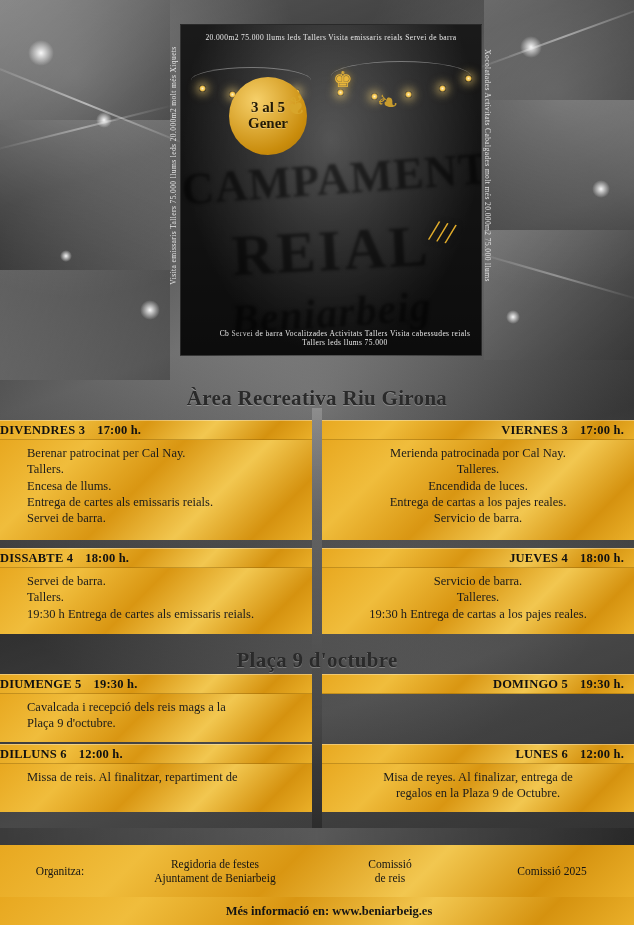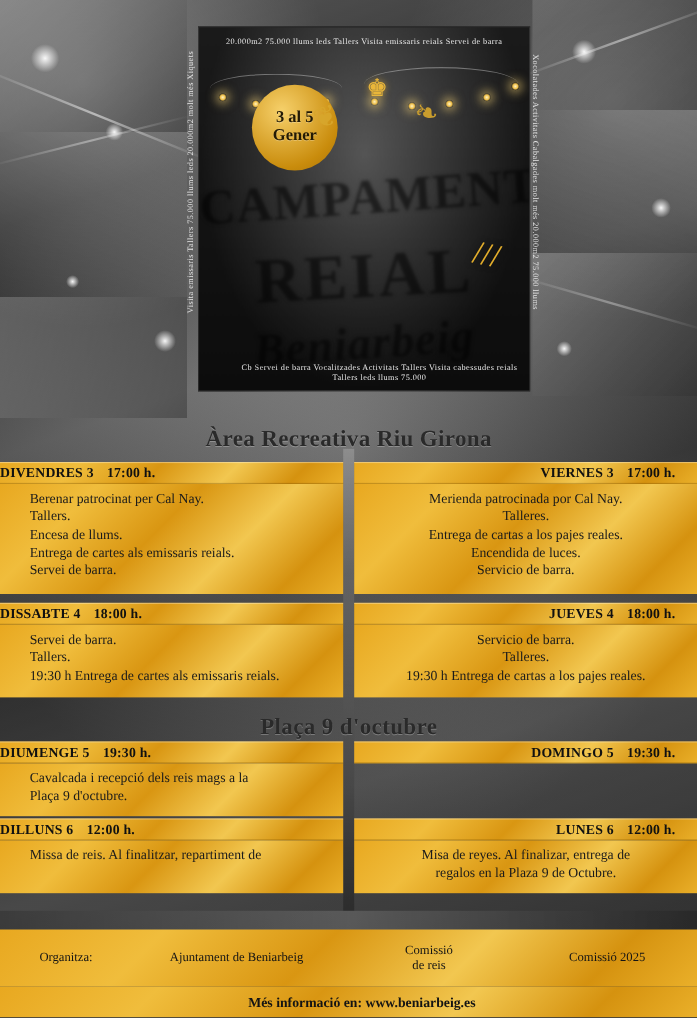--- a/index.html
+++ b/index.html
@@ -211,21 +211,21 @@
     align-items: center;
     font-size: 12.5px;
     font-weight: bold;
     color: #111;
     letter-spacing: .2px;
     border-top: 1px solid rgba(255,255,255,.35);
     border-bottom: 1px solid rgba(120,80,0,.35);
     box-sizing: border-box;
   }
   .day-head.l { justify-content: flex-start; }
-  .day-head.r { padding-right: 20px; justify-content: flex-end; }
+  .day-head.r { padding-right: 10px; justify-content: flex-end; }
   .day-head .time { margin-left: 12px; font-weight: bold; }
   .day-head.r .time { margin-left: 12px; }
 
   .day-body {
     font-size: 12.5px;
     line-height: 1.30;
     color: #1b1b1b;
     padding: 5px 12px 6px 12px;
     box-sizing: border-box;
   }
@@ -350,22 +350,22 @@
       <div>Tallers.</div>
       <div>Encesa de llums.</div>
       <div>Entrega de cartes als emissaris reials.</div>
       <div>Servei de barra.</div>
     </div>
   </div>
   <div class="gold block-right" style="top:440px;height:100px">
     <div class="day-body r">
       <div>Merienda patrocinada por Cal Nay.</div>
       <div>Talleres.</div>
+      <div>Encendida de luces.</div>
       <div>Entrega de cartas a los pajes reales.</div>
-      <div>Encendida de luces.</div>
       <div>Servicio de barra.</div>
     </div>
   </div>
 
   <div class="gold block-left" style="top:548px;height:20px">
     <div class="day-head l">
       <span>DISSABTE 4</span>
       <span class="time">18:00 h.</span>
     </div>
   </div>
@@ -432,20 +432,21 @@
     <div class="day-body r">
       <div>Misa de reyes. Al finalizar, entrega de</div>
       <div>regalos en la Plaza 9 de Octubre.</div>
     </div>
   </div>
 
   <div class="footer">
     <div class="gold footer-main">
       <div class="f-col" style="width:120px">Organitza:</div>
       <div class="f-col" style="width:190px">
+        <div>Regidoria de festes</div>
         <div>Ajuntament de Beniarbeig</div>
       </div>
       <div class="f-col" style="width:160px">
         <div>Comissió</div>
         <div>de reis</div>
       </div>
       <div class="f-col" style="width:164px">Comissió 2025</div>
     </div>
     <div class="gold footer-info">Més informació en: www.beniarbeig.es</div>
   </div>

